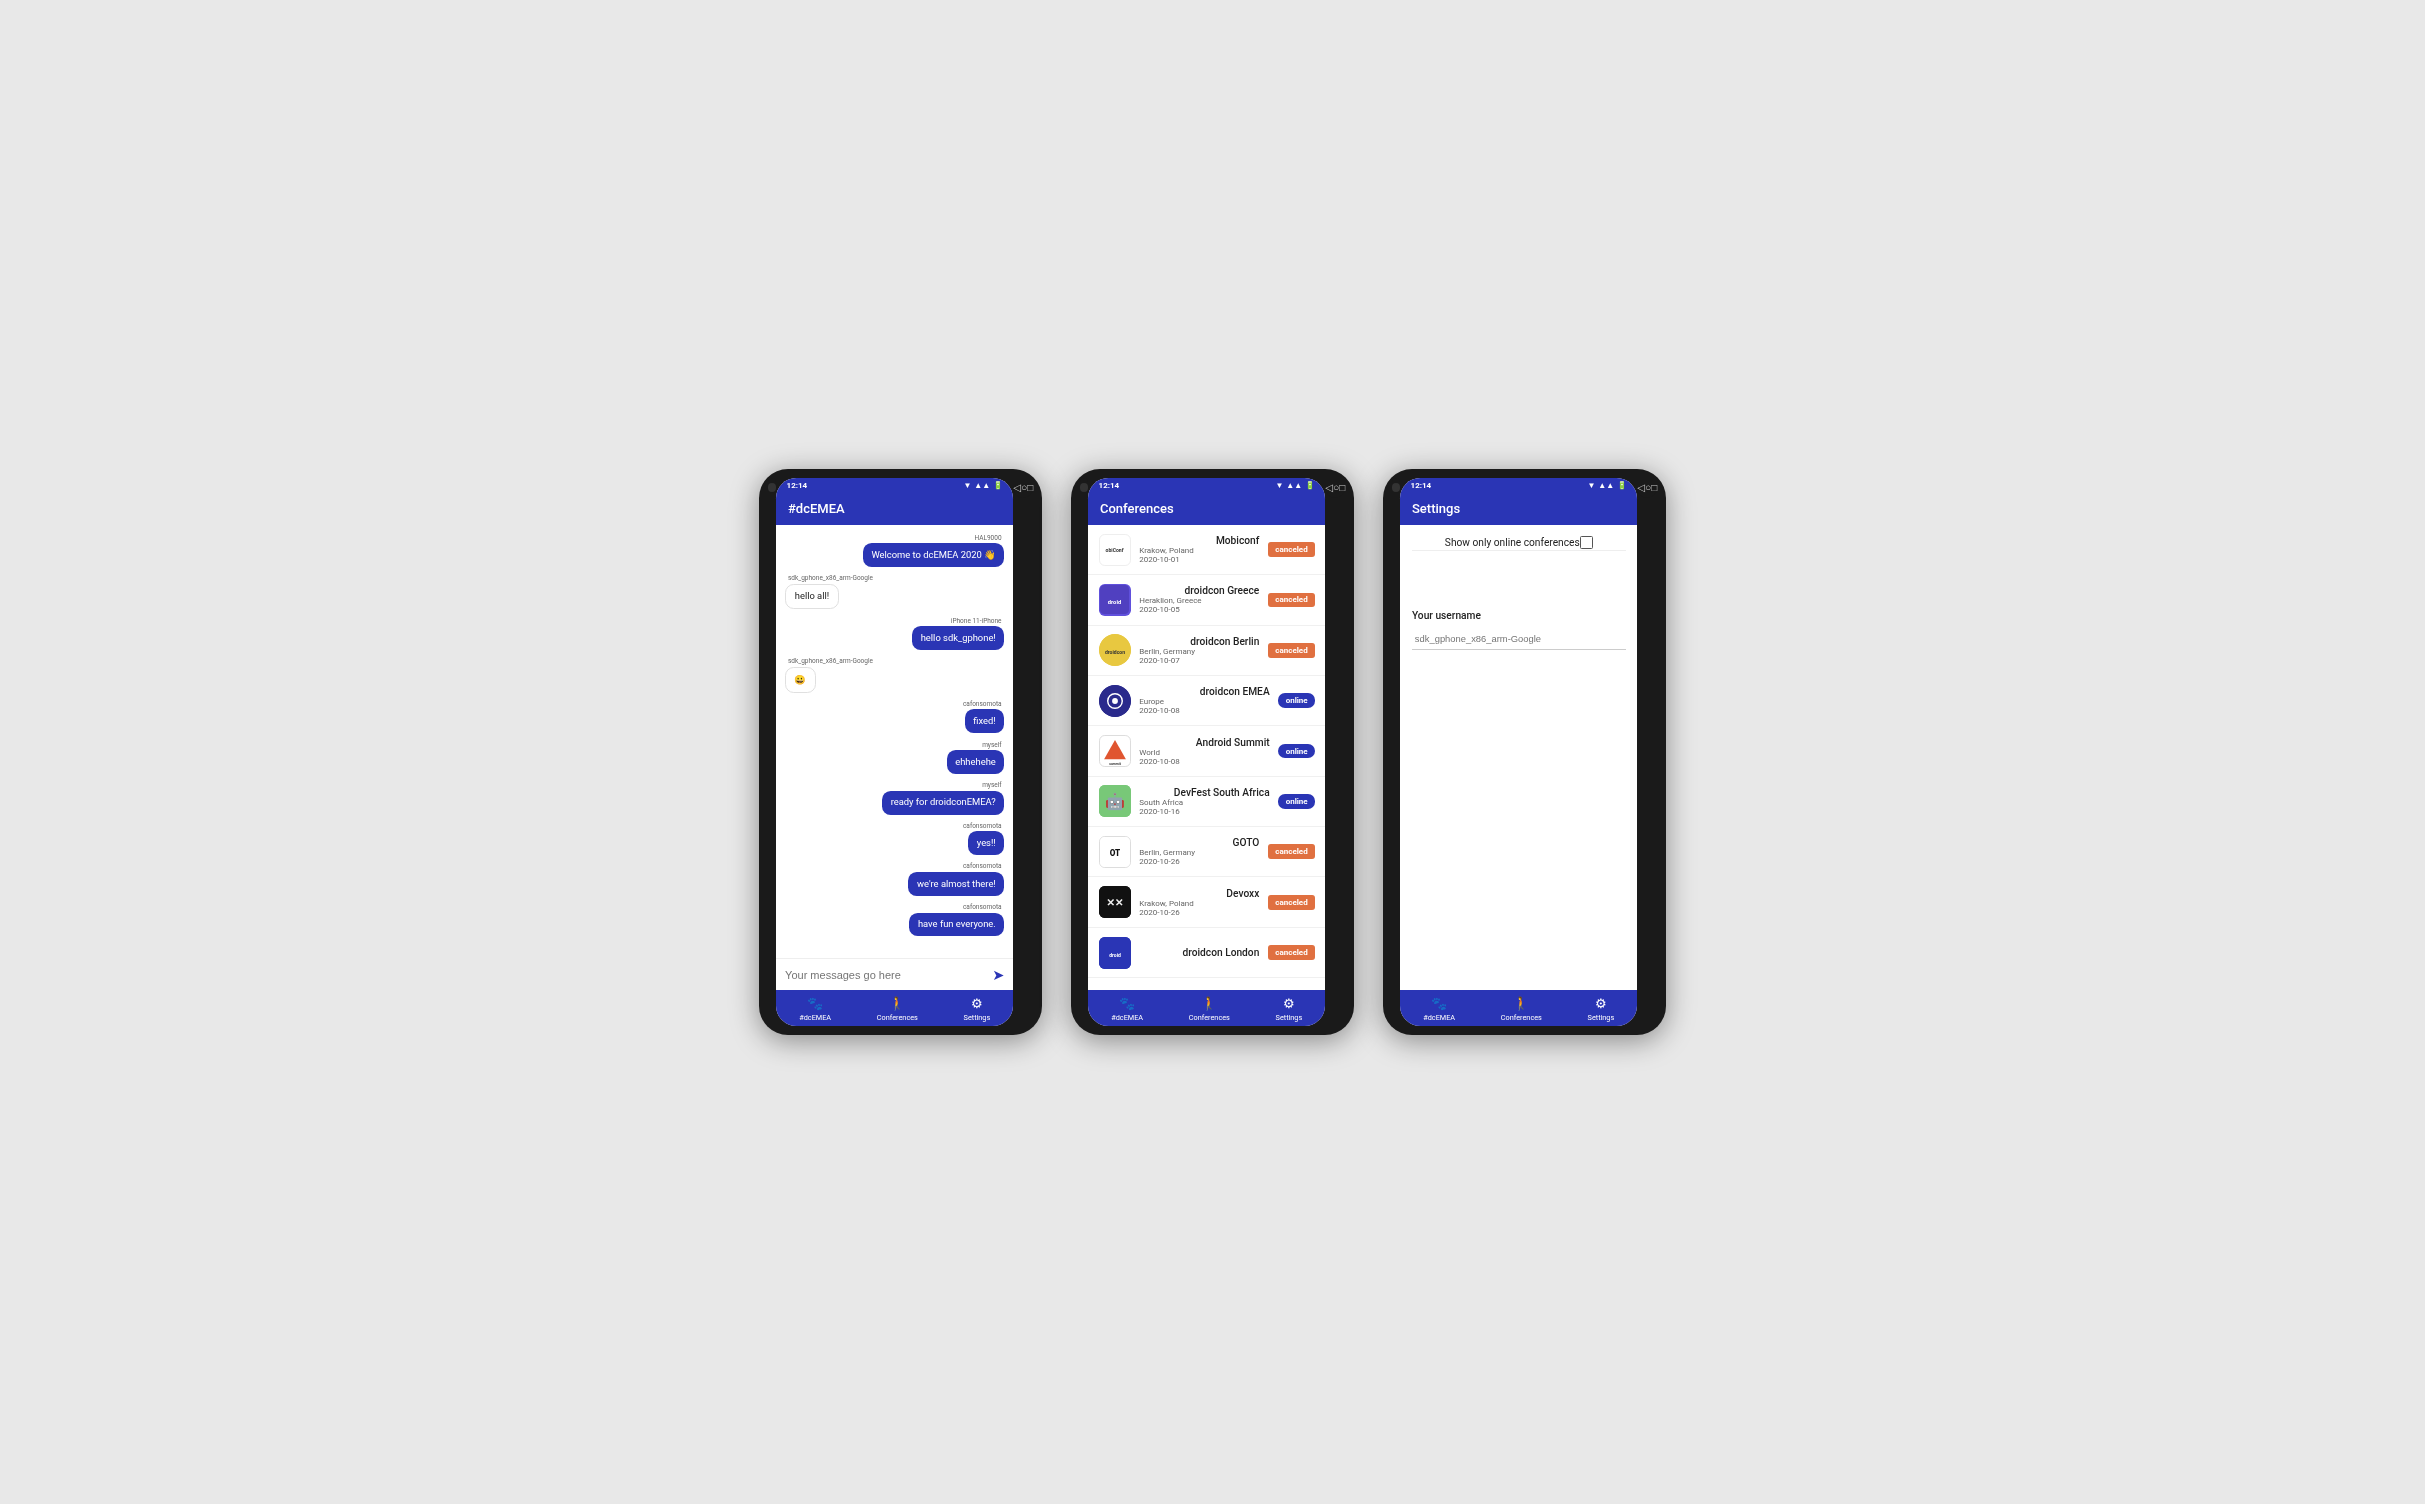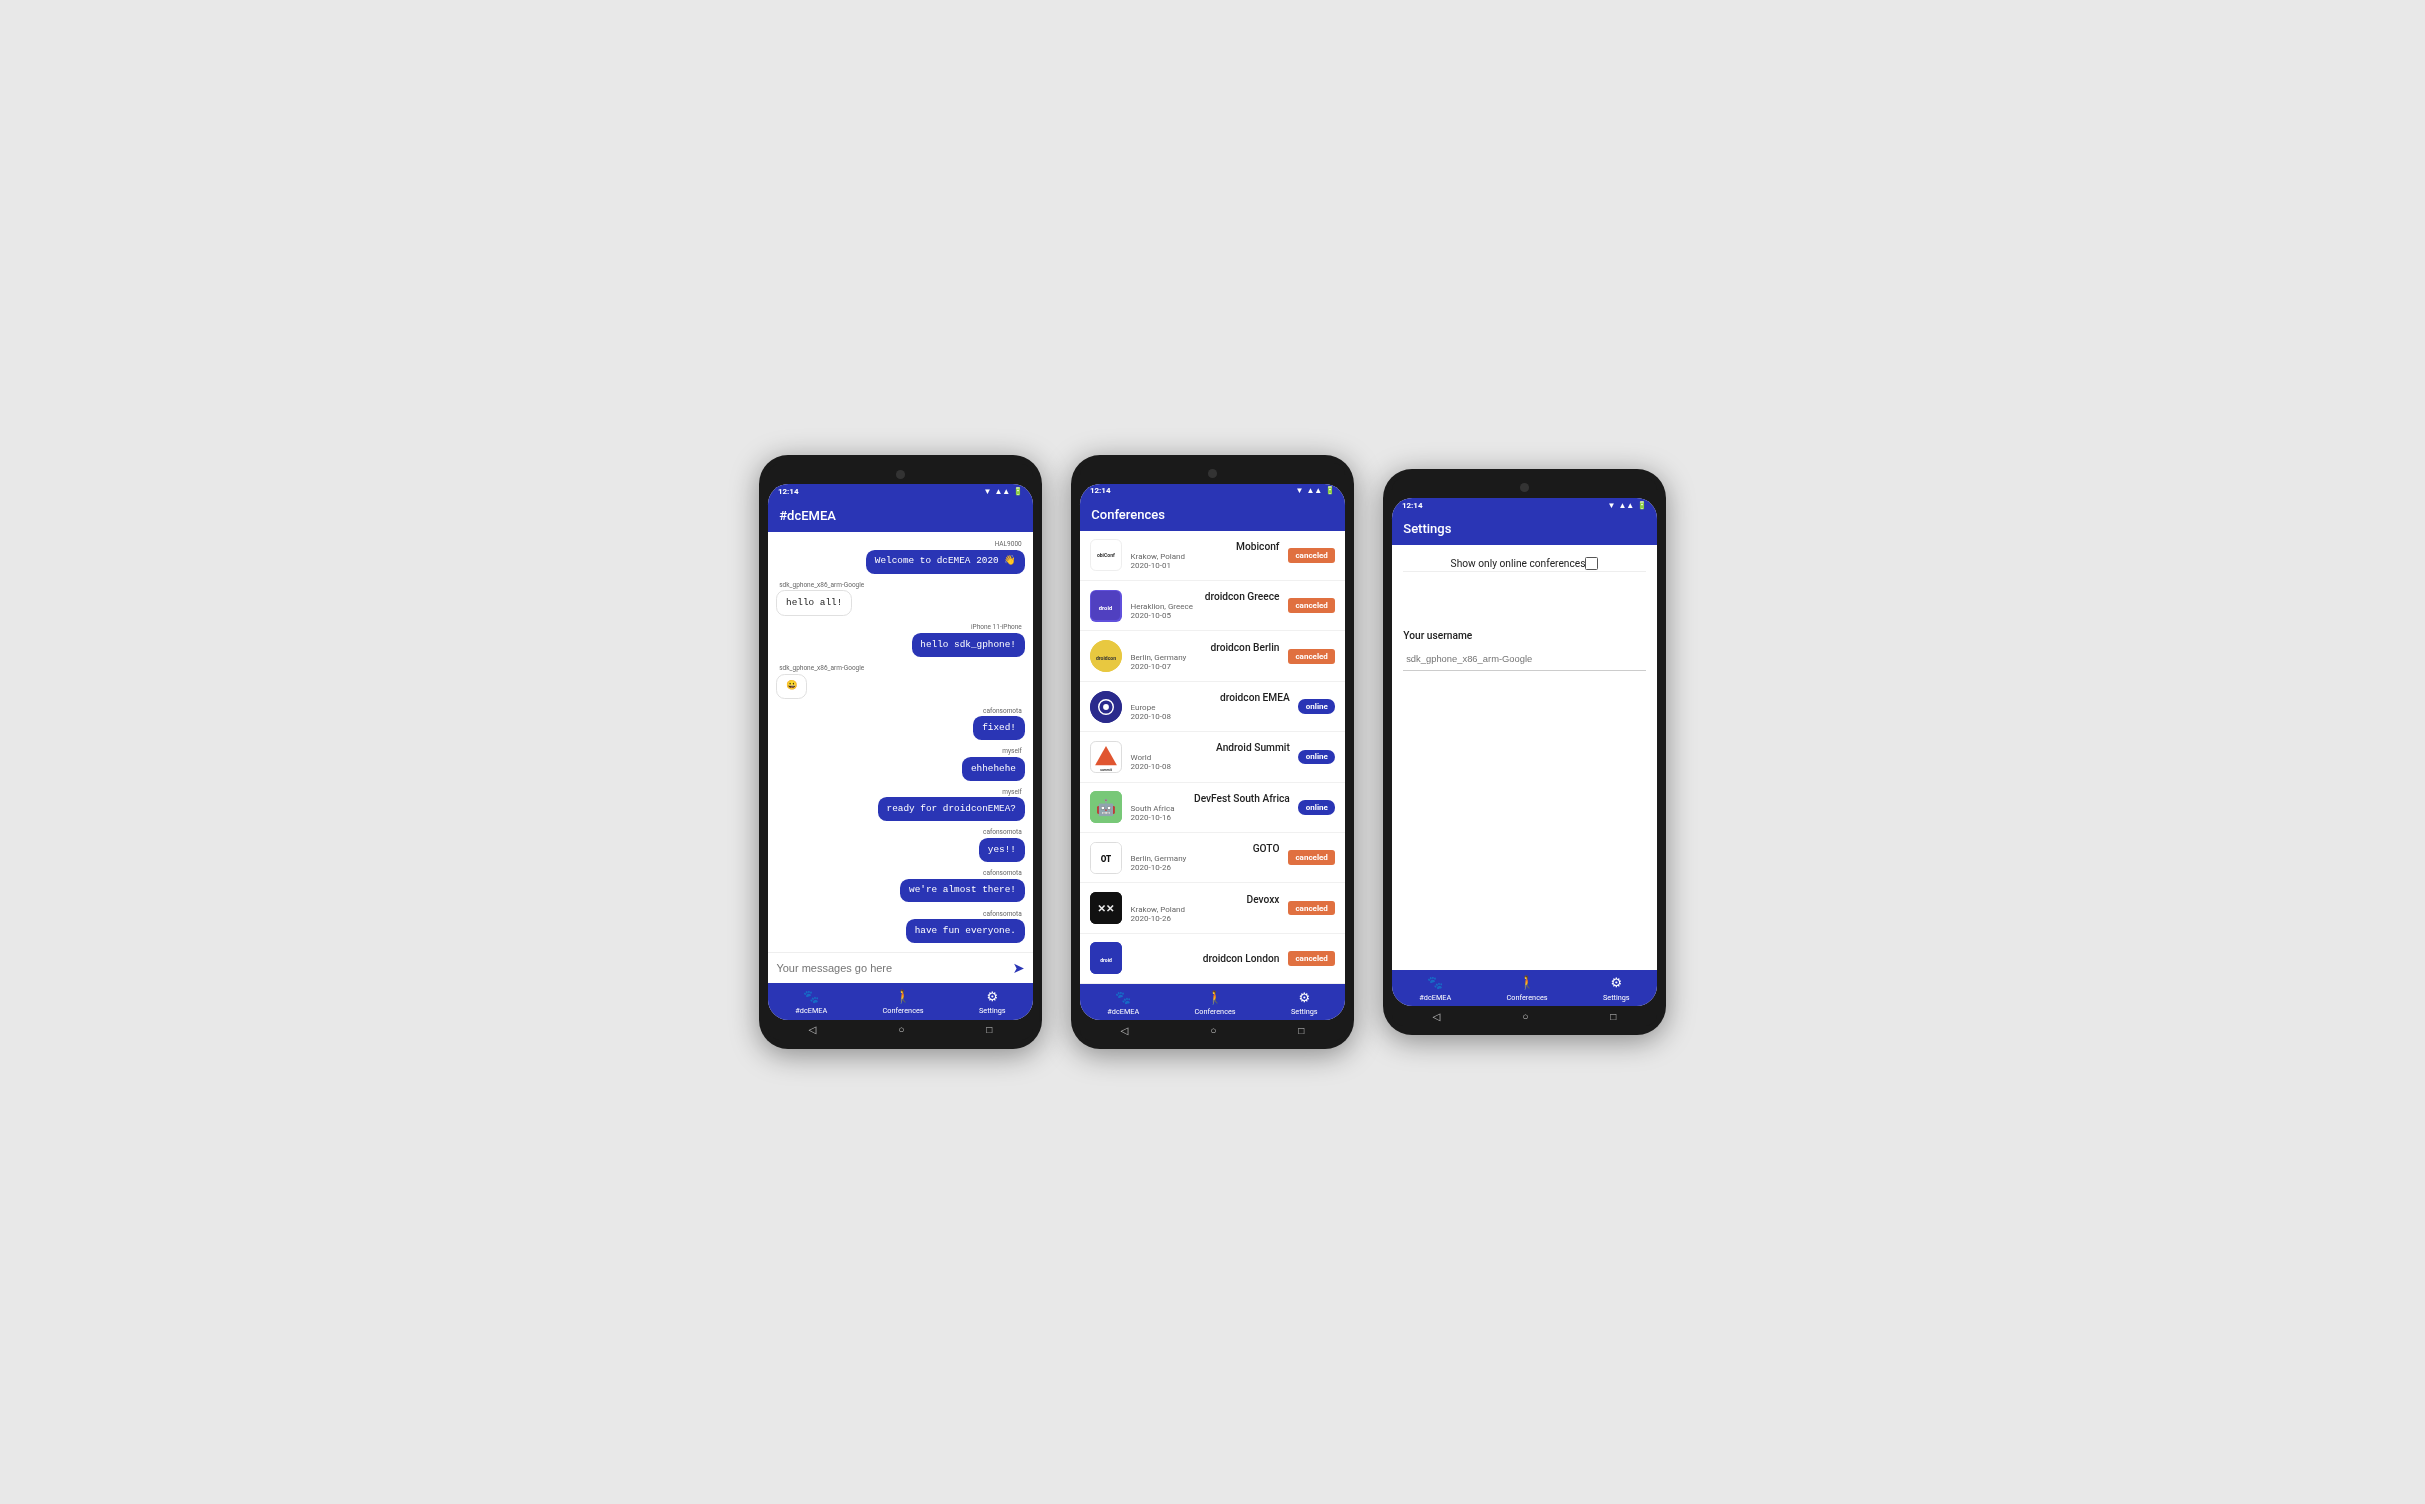--- a/index.html
+++ b/index.html
@@ -16,21 +16,21 @@
 
     
     .phone {
       width: 283px;
       min-height: 566px;
       background: #1a1a1a;
       border-radius: 29px;
       padding: 8.7px;
       box-shadow: 0 5.8px 29px rgba(0,0,0,0.4);
       display: flex;
-      flex-direction: column;
+      flex-direction: row;
     }
     .phone-inner {
       background: #fff;
       border-radius: 20.3px;
       overflow: hidden;
       flex: 1;
       display: flex;
       flex-direction: column;
     }
     .camera-bar {
@@ -132,21 +132,20 @@
       color: #666;
       margin-bottom: 1.5px;
       padding: 0 2.9px;
     }
     .msg-bubble {
       max-width: 70%;
       padding: 5.8px 8.7px;
       border-radius: 8.7px;
       font-size: 9.4px;
       line-height: 1.3;
-      font-family: Liberation Mono, monospace;
     }
     .msg-bubble.blue {
       background: #2a35b5;
       color: white;
     }
     .msg-bubble.white {
       background: white;
       color: #222;
       border: 0.7px solid #e0e0e0;
     }

